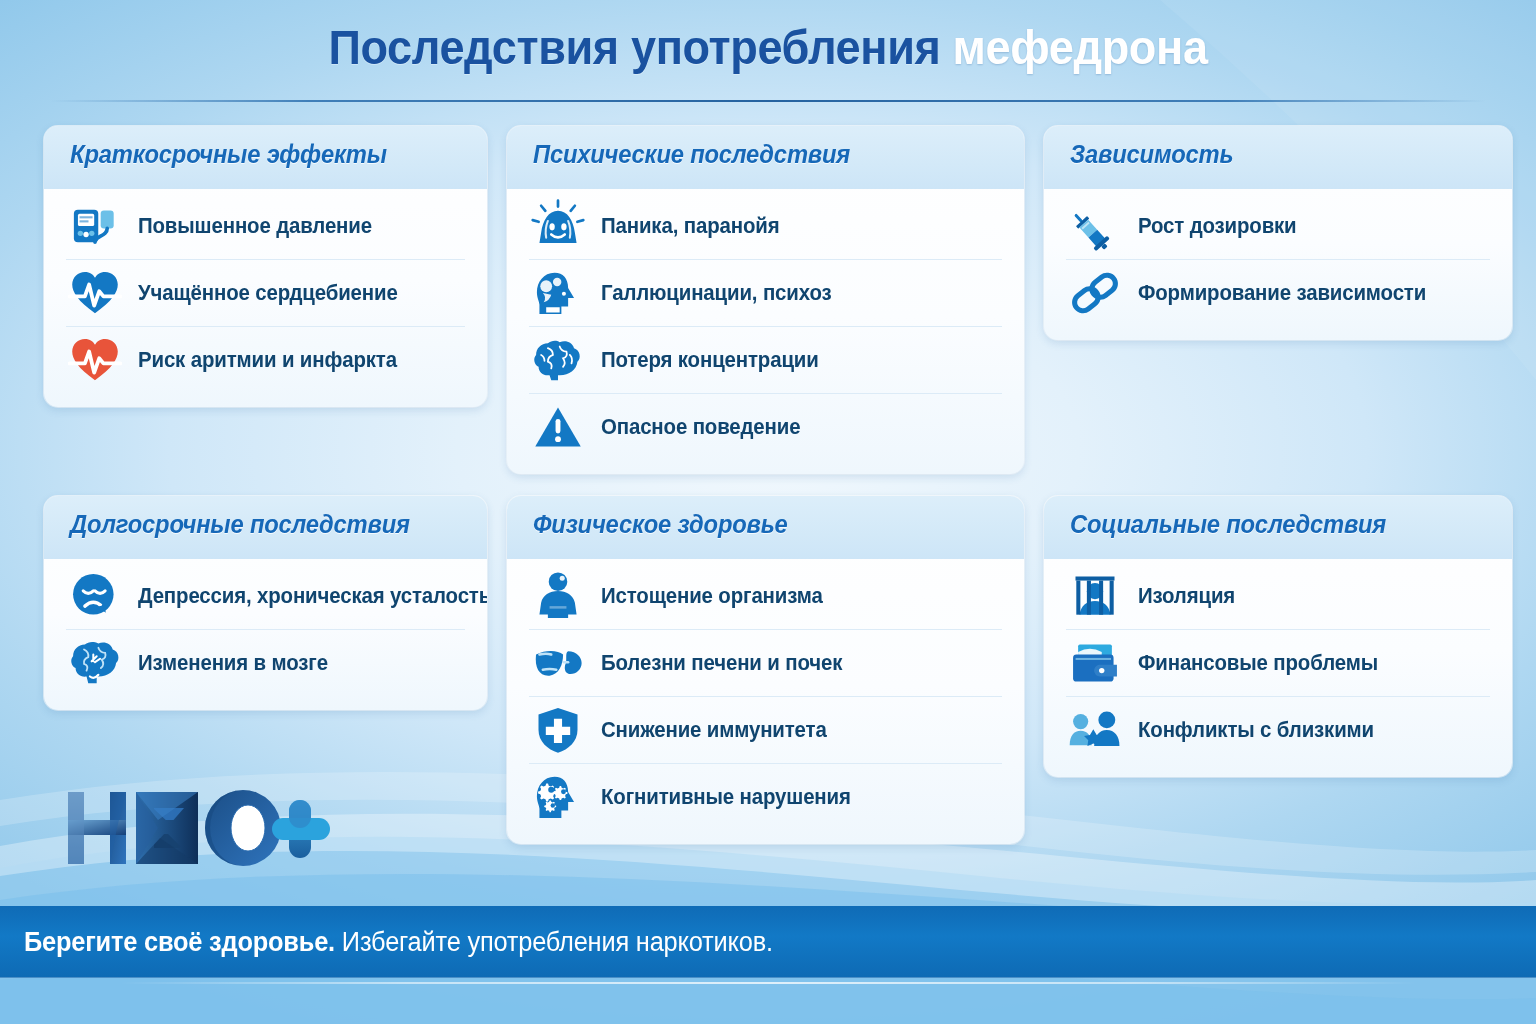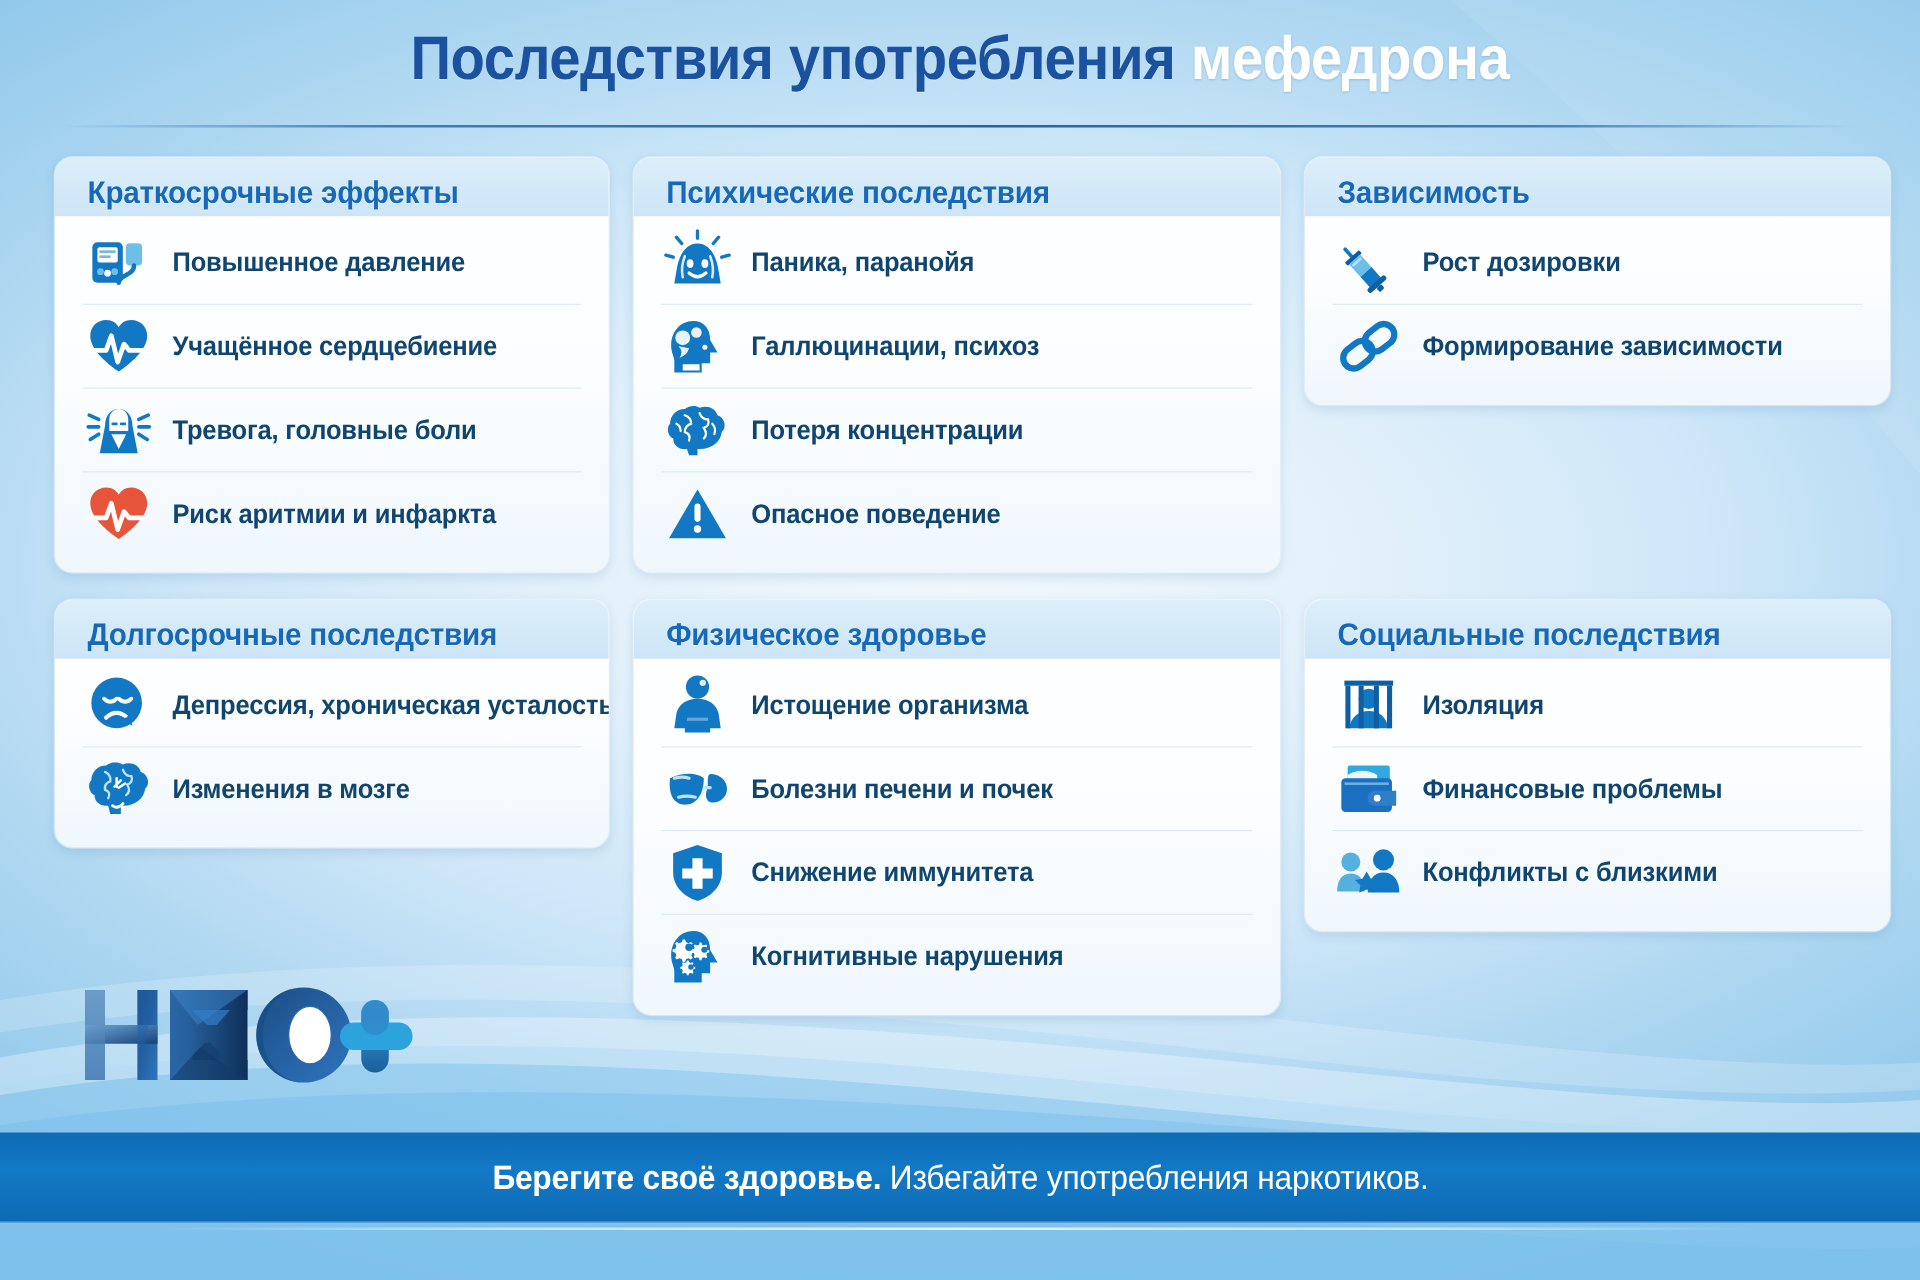--- a/index.html
+++ b/index.html
@@ -78,21 +78,22 @@
   }
 
   .card {
     border-radius: 14px;
     background: linear-gradient(to bottom, #ffffff 0%, #fbfdff 55%, #eff7fd 100%);
     box-shadow: 0 3px 9px rgba(40,100,160,0.16), 0 0 0 1px rgba(255,255,255,0.65);
     overflow: hidden;
   }
   .card-head {
     background: linear-gradient(to bottom, #dceefa 0%, #d3e9f8 60%, #cde5f7 100%);
-    padding: 14px 26px 4px 26px;
+    padding: 14px 26px 20px 26px;
+    font-style: italic;
   }
   .card-title {
     font-size: 25px;
     font-weight: 700;
     color: #1668b8;
     letter-spacing: -0.2px;
     white-space: nowrap;
     transform: scaleX(0.95);
     transform-origin: left center;
     text-shadow: 0 1px 0 rgba(255,255,255,0.8);
@@ -142,21 +143,20 @@
   
   .footer-bar {
     position: absolute;
     left: 0; right: 0;
     top: 906px;
     height: 72px;
     background: linear-gradient(to bottom, #0f6bb6 0%, #1279c6 42%, #0e6ab4 100%);
     box-shadow: 0 -1px 0 rgba(255,255,255,0.25) inset;
     display: flex;
     align-items: center;
-    justify-content: center;
   }
   .footer-text {
     font-size: 27px;
     color: #ffffff;
     white-space: nowrap;
     letter-spacing: -0.2px;
     transform: scaleX(0.94);
   }
   .footer-text .f-bold { font-weight: 700; }
   .footer-text .f-reg { font-weight: 400; }
@@ -220,34 +220,20 @@
         </div>
         <div class="item">
           <span class="item-icon">
             <svg width="54" height="54" viewBox="0 0 64 64">
               <path d="M32 56 C12 42 5 31 5 22 C5 13 12 7 20 7 C26 7 30 10 32 14 C34 10 38 7 44 7 C52 7 59 13 59 22 C59 31 52 42 32 56 Z" fill="#1378c4"></path>
               <path d="M2 36 L20 36 L25 22 L31 47 L37 30 L42 36 L62 36" fill="none" stroke="#ffffff" stroke-width="4.5" stroke-linejoin="round" stroke-linecap="round"></path>
               <path d="M2 36 L20 36 L25 22 L31 47 L37 30 L42 36 L62 36" fill="none" stroke="#1378c4" stroke-width="2" stroke-linejoin="round" stroke-linecap="round" opacity="0"></path>
             </svg>
           </span>
           <span class="item-label">Учащённое сердцебиение</span>
-        </div>
-        <div class="item">
-          <span class="item-icon">
-            <svg width="56" height="54" viewBox="0 0 64 64">
-              <path d="M32 12 C24 12 19 19 19 28 L14 54 L50 54 L45 28 C45 19 40 12 32 12 Z" fill="#1378c4"></path>
-              <path d="M32 12 C27 12 23 16 23 22 L23 33 L41 33 L41 22 C41 16 37 12 32 12 Z" fill="#ffffff"></path>
-              <rect x="25" y="25" width="6" height="2.6" rx="1.3" fill="#1378c4"></rect>
-              <rect x="33" y="25" width="6" height="2.6" rx="1.3" fill="#1378c4"></rect>
-              <path d="M25 36 L32 50 L39 36 Z" fill="#ffffff"></path>
-              <path d="M13 22 L4 18 M13 29 L3 29 M13 36 L5 41" stroke="#1378c4" stroke-width="3.4" stroke-linecap="round" fill="none"></path>
-              <path d="M51 22 L60 18 M51 29 L61 29 M51 36 L59 41" stroke="#1378c4" stroke-width="3.4" stroke-linecap="round" fill="none"></path>
-            </svg>
-          </span>
-          <span class="item-label">Тревога, головные боли</span>
         </div>
         <div class="item">
           <span class="item-icon">
             <svg width="54" height="54" viewBox="0 0 64 64">
               <path d="M32 56 C12 42 5 31 5 22 C5 13 12 7 20 7 C26 7 30 10 32 14 C34 10 38 7 44 7 C52 7 59 13 59 22 C59 31 52 42 32 56 Z" fill="#e8543a"></path>
               <path d="M2 36 L20 36 L25 22 L31 47 L37 30 L42 36 L62 36" fill="none" stroke="#ffffff" stroke-width="4.5" stroke-linejoin="round" stroke-linecap="round"></path>
             </svg>
           </span>
           <span class="item-label">Риск аритмии и инфаркта</span>
         </div>

